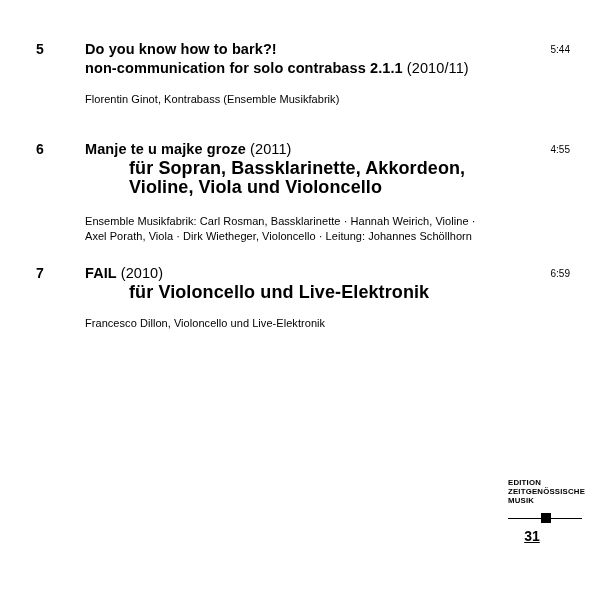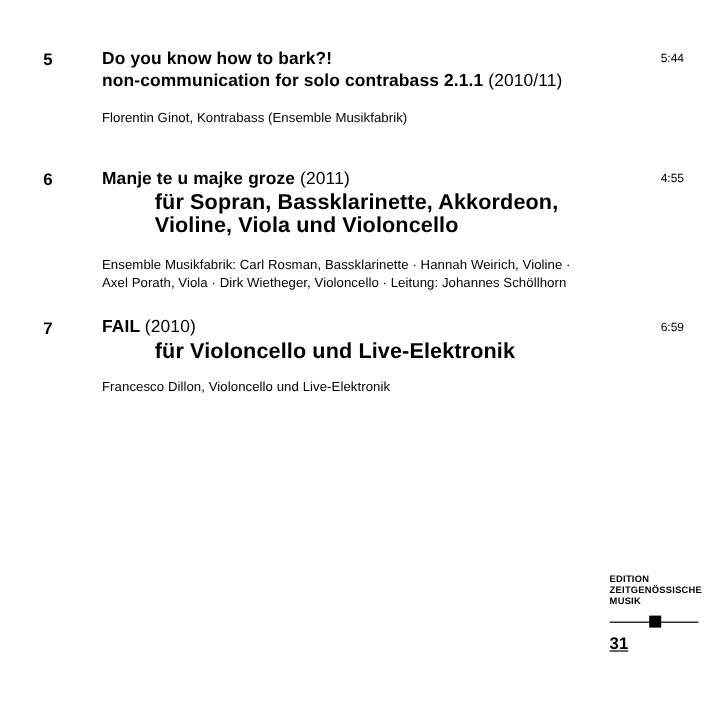--- a/index.html
+++ b/index.html
@@ -102,21 +102,21 @@
     top: 513px;
     width: 10px;
     height: 10px;
     background: #000;
   }
   .page-number {
     position: absolute;
     left: 508px;
     top: 528px;
     width: 48px;
-    text-align: left;
+    text-align: center;
     font-size: 14px;
     font-weight: bold;
     text-decoration: underline;
   }
 </style>
 </head>
 <body>
 
 <div class="page">
 

